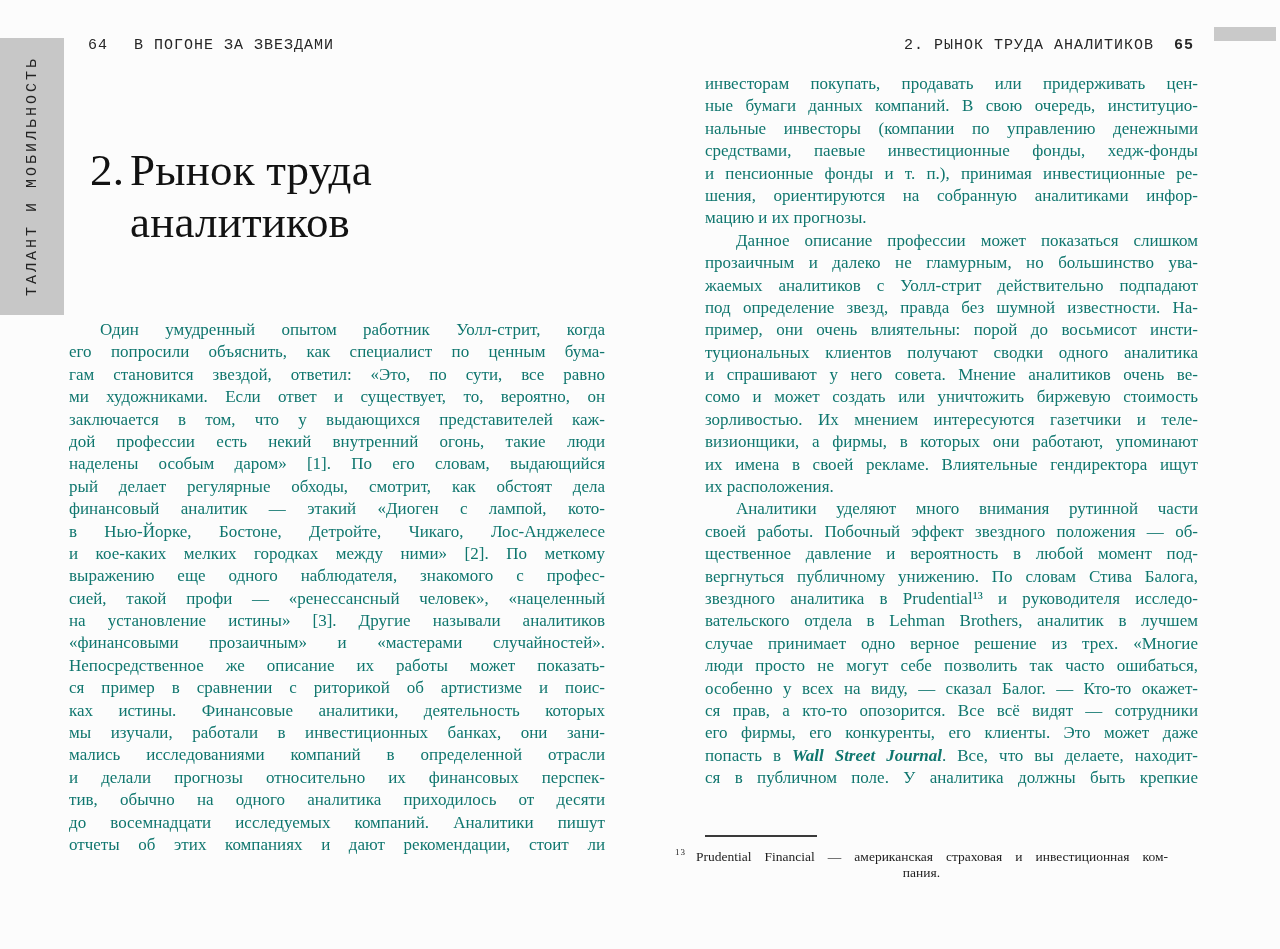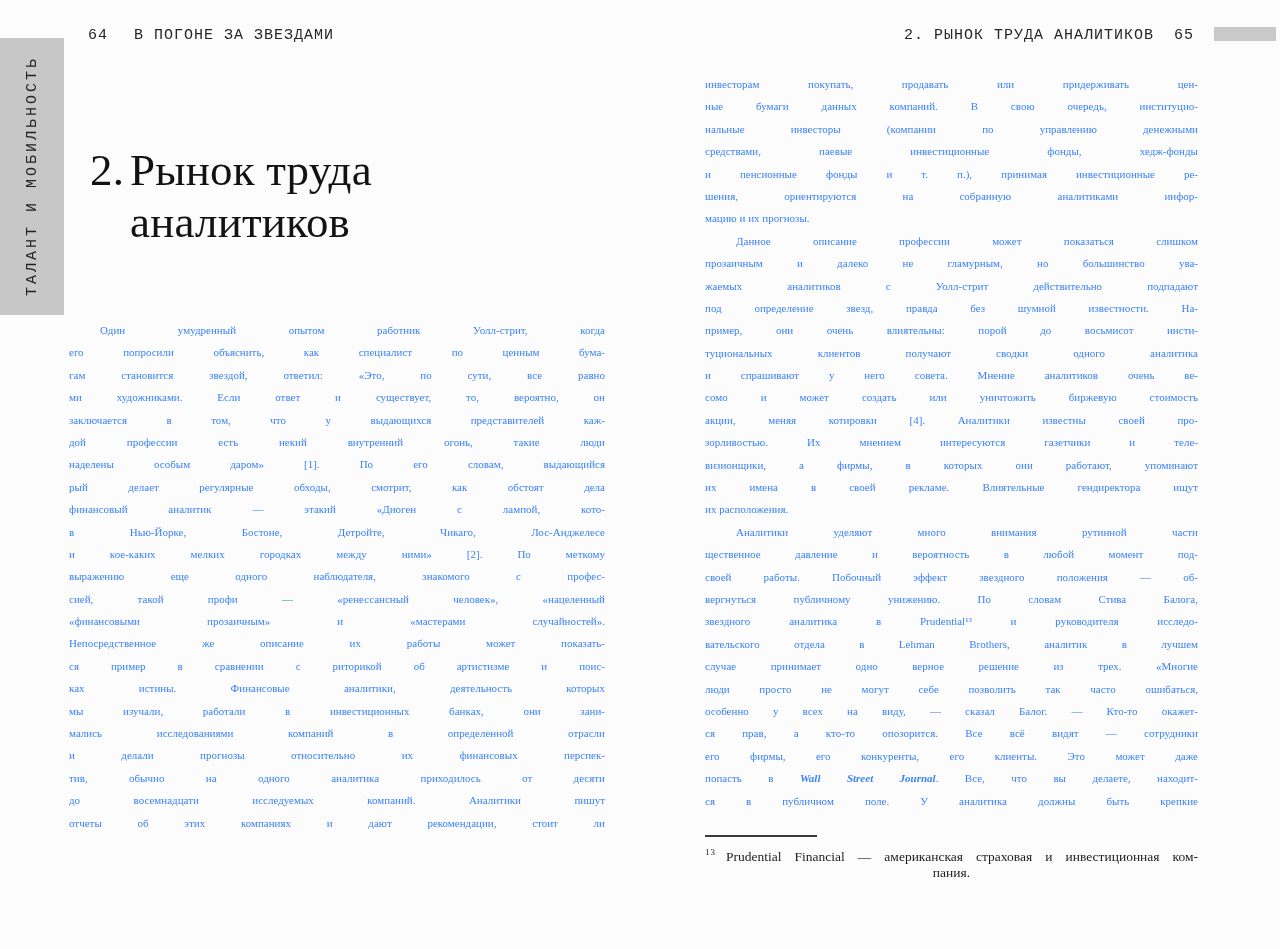--- a/index.html
+++ b/index.html
@@ -4,29 +4,29 @@
 <style>
   html,body{margin:0;padding:0;}
   body{
     width:1280px;height:949px;position:relative;overflow:hidden;
     background:#fcfcfc;
     font-family:"Liberation Serif","DejaVu Serif",serif;
     color:#1d1d1d;
   }
   
   .running-head{
-    position:absolute;top:28px;
+    position:absolute;top:38px;
     font-family:"Liberation Mono","DejaVu Sans Mono",monospace;
     font-size:15px;line-height:16px;letter-spacing:1px;color:#262626;
     display:flex;align-items:baseline;white-space:nowrap;
   }
   .running-head.left{left:88px;}
   .running-head.left .folio{margin-right:26px;}
   .running-head.right{right:86px;}
-  .running-head.right .folio{margin-left:20px;}
+  .running-head.right .folio{margin-left:20px;font-weight:bold;}
   
   .sidebar-tab{
     position:absolute;left:0;top:38px;width:64px;height:277px;
     background:#c7c7c7;display:flex;align-items:center;justify-content:center;
   }
   .sidebar-tab .tab-text{
     writing-mode:vertical-rl;transform:rotate(180deg);
     font-family:"Liberation Mono","DejaVu Sans Mono",monospace;
     font-size:15px;letter-spacing:3px;color:#222;white-space:nowrap;
   }
@@ -36,37 +36,37 @@
   }
   
   .chapter-title{
     position:absolute;left:90px;top:144px;
     font-size:45px;line-height:52px;color:#121212;
     display:flex;align-items:flex-start;letter-spacing:.2px;
   }
   .chapter-num{display:inline-block;width:40px;flex:0 0 40px;}
   
   .body-text{
-    position:absolute;font-size:11px;line-height:22.4px;color:#3b82f6;
+    position:absolute;font-size:17px;line-height:22.4px;color:#0f766e;
   }
   .body-left{left:69px;top:319px;width:536px;}
   .body-right{left:705px;top:73px;width:493px;}
   .line{
     text-align:justify;text-align-last:justify;
     height:22.4px;white-space:nowrap;
   }
   .line.endline{text-align-last:left;}
   .line.indent{padding-left:31px;}
   .emph{font-style:italic;font-weight:bold;}
   
   .footnote-rule{
     position:absolute;left:705px;top:835px;width:112px;height:2px;background:#3a3a3a;
   }
   .footnote{
-    position:absolute;left:705px;top:842px;width:493px;
+    position:absolute;left:675px;top:842px;width:493px;
     font-size:13.5px;line-height:20.5px;color:#1d1d1d;
   }
   .fn-line{text-align:justify;text-align-last:justify;white-space:nowrap;height:20.5px;}
   .fn-line2{text-align:center;height:20.5px;}
   .fn-marker{
     font-size:9px;vertical-align:super;margin-right:10px;letter-spacing:1px;
   }
 </style>
 </head>
 <body>
@@ -102,20 +102,21 @@
     <div class="line">ми художниками. Если ответ и существует, то, вероятно, он</div>
     <div class="line">заключается в том, что у выдающихся представителей каж-</div>
     <div class="line">дой профессии есть некий внутренний огонь, такие люди</div>
     <div class="line">наделены особым даром» [1]. По его словам, выдающийся</div>
     <div class="line">рый делает регулярные обходы, смотрит, как обстоят дела</div>
     <div class="line">финансовый аналитик — этакий «Диоген с лампой, кото-</div>
     <div class="line">в Нью-Йорке, Бостоне, Детройте, Чикаго, Лос-Анджелесе</div>
     <div class="line">и кое-каких мелких городках между ними» [2]. По меткому</div>
     <div class="line">выражению еще одного наблюдателя, знакомого с профес-</div>
     <div class="line">сией, такой профи — «ренессансный человек», «нацеленный</div>
+    <div class="line">на установление истины» [3]. Другие называли аналитиков</div>
     <div class="line">«финансовыми прозаичным» и «мастерами случайностей».</div>
     <div class="line">Непосредственное же описание их работы может показать-</div>
     <div class="line">ся пример в сравнении с риторикой об артистизме и поис-</div>
     <div class="line">ках истины. Финансовые аналитики, деятельность которых</div>
     <div class="line">мы изучали, работали в инвестиционных банках, они зани-</div>
     <div class="line">мались исследованиями компаний в определенной отрасли</div>
     <div class="line">и делали прогнозы относительно их финансовых перспек-</div>
     <div class="line">тив, обычно на одного аналитика приходилось от десяти</div>
     <div class="line">до восемнадцати исследуемых компаний. Аналитики пишут</div>
     <div class="line">отчеты об этих компаниях и дают рекомендации, стоит ли</div>
@@ -130,28 +131,27 @@
     <div class="line">шения, ориентируются на собранную аналитиками инфор-</div>
     <div class="line endline">мацию и их прогнозы.</div>
     <div class="line indent">Данное описание профессии может показаться слишком</div>
     <div class="line">прозаичным и далеко не гламурным, но большинство ува-</div>
     <div class="line">жаемых аналитиков с Уолл-стрит действительно подпадают</div>
     <div class="line">под определение звезд, правда без шумной известности. На-</div>
     <div class="line">пример, они очень влиятельны: порой до восьмисот инсти-</div>
     <div class="line">туциональных клиентов получают сводки одного аналитика</div>
     <div class="line">и спрашивают у него совета. Мнение аналитиков очень ве-</div>
     <div class="line">сомо и может создать или уничтожить биржевую стоимость</div>
-    <div class="line">акции, меняя котировки [4]. Аналитики известны своей про-</div>
     <div class="line">зорливостью. Их мнением интересуются газетчики и теле-</div>
     <div class="line">визионщики, а фирмы, в которых они работают, упоминают</div>
     <div class="line">их имена в своей рекламе. Влиятельные гендиректора ищут</div>
     <div class="line endline">их расположения.</div>
     <div class="line indent">Аналитики уделяют много внимания рутинной части</div>
+    <div class="line">своей работы. Побочный эффект звездного положения — об-</div>
     <div class="line">щественное давление и вероятность в любой момент под-</div>
-    <div class="line">своей работы. Побочный эффект звездного положения — об-</div>
     <div class="line">вергнуться публичному унижению. По словам Стива Балога,</div>
     <div class="line">звездного аналитика в Prudential¹³ и руководителя исследо-</div>
     <div class="line">вательского отдела в Lehman Brothers, аналитик в лучшем</div>
     <div class="line">случае принимает одно верное решение из трех. «Многие</div>
     <div class="line">люди просто не могут себе позволить так часто ошибаться,</div>
     <div class="line">особенно у всех на виду, — сказал Балог. — Кто-то окажет-</div>
     <div class="line">ся прав, а кто-то опозорится. Все всё видят — сотрудники</div>
     <div class="line">его фирмы, его конкуренты, его клиенты. Это может даже</div>
     <div class="line">попасть в <span class="emph">Wall Street Journal</span>. Все, что вы делаете, находит-</div>
     <div class="line">ся в публичном поле. У аналитика должны быть крепкие</div>

